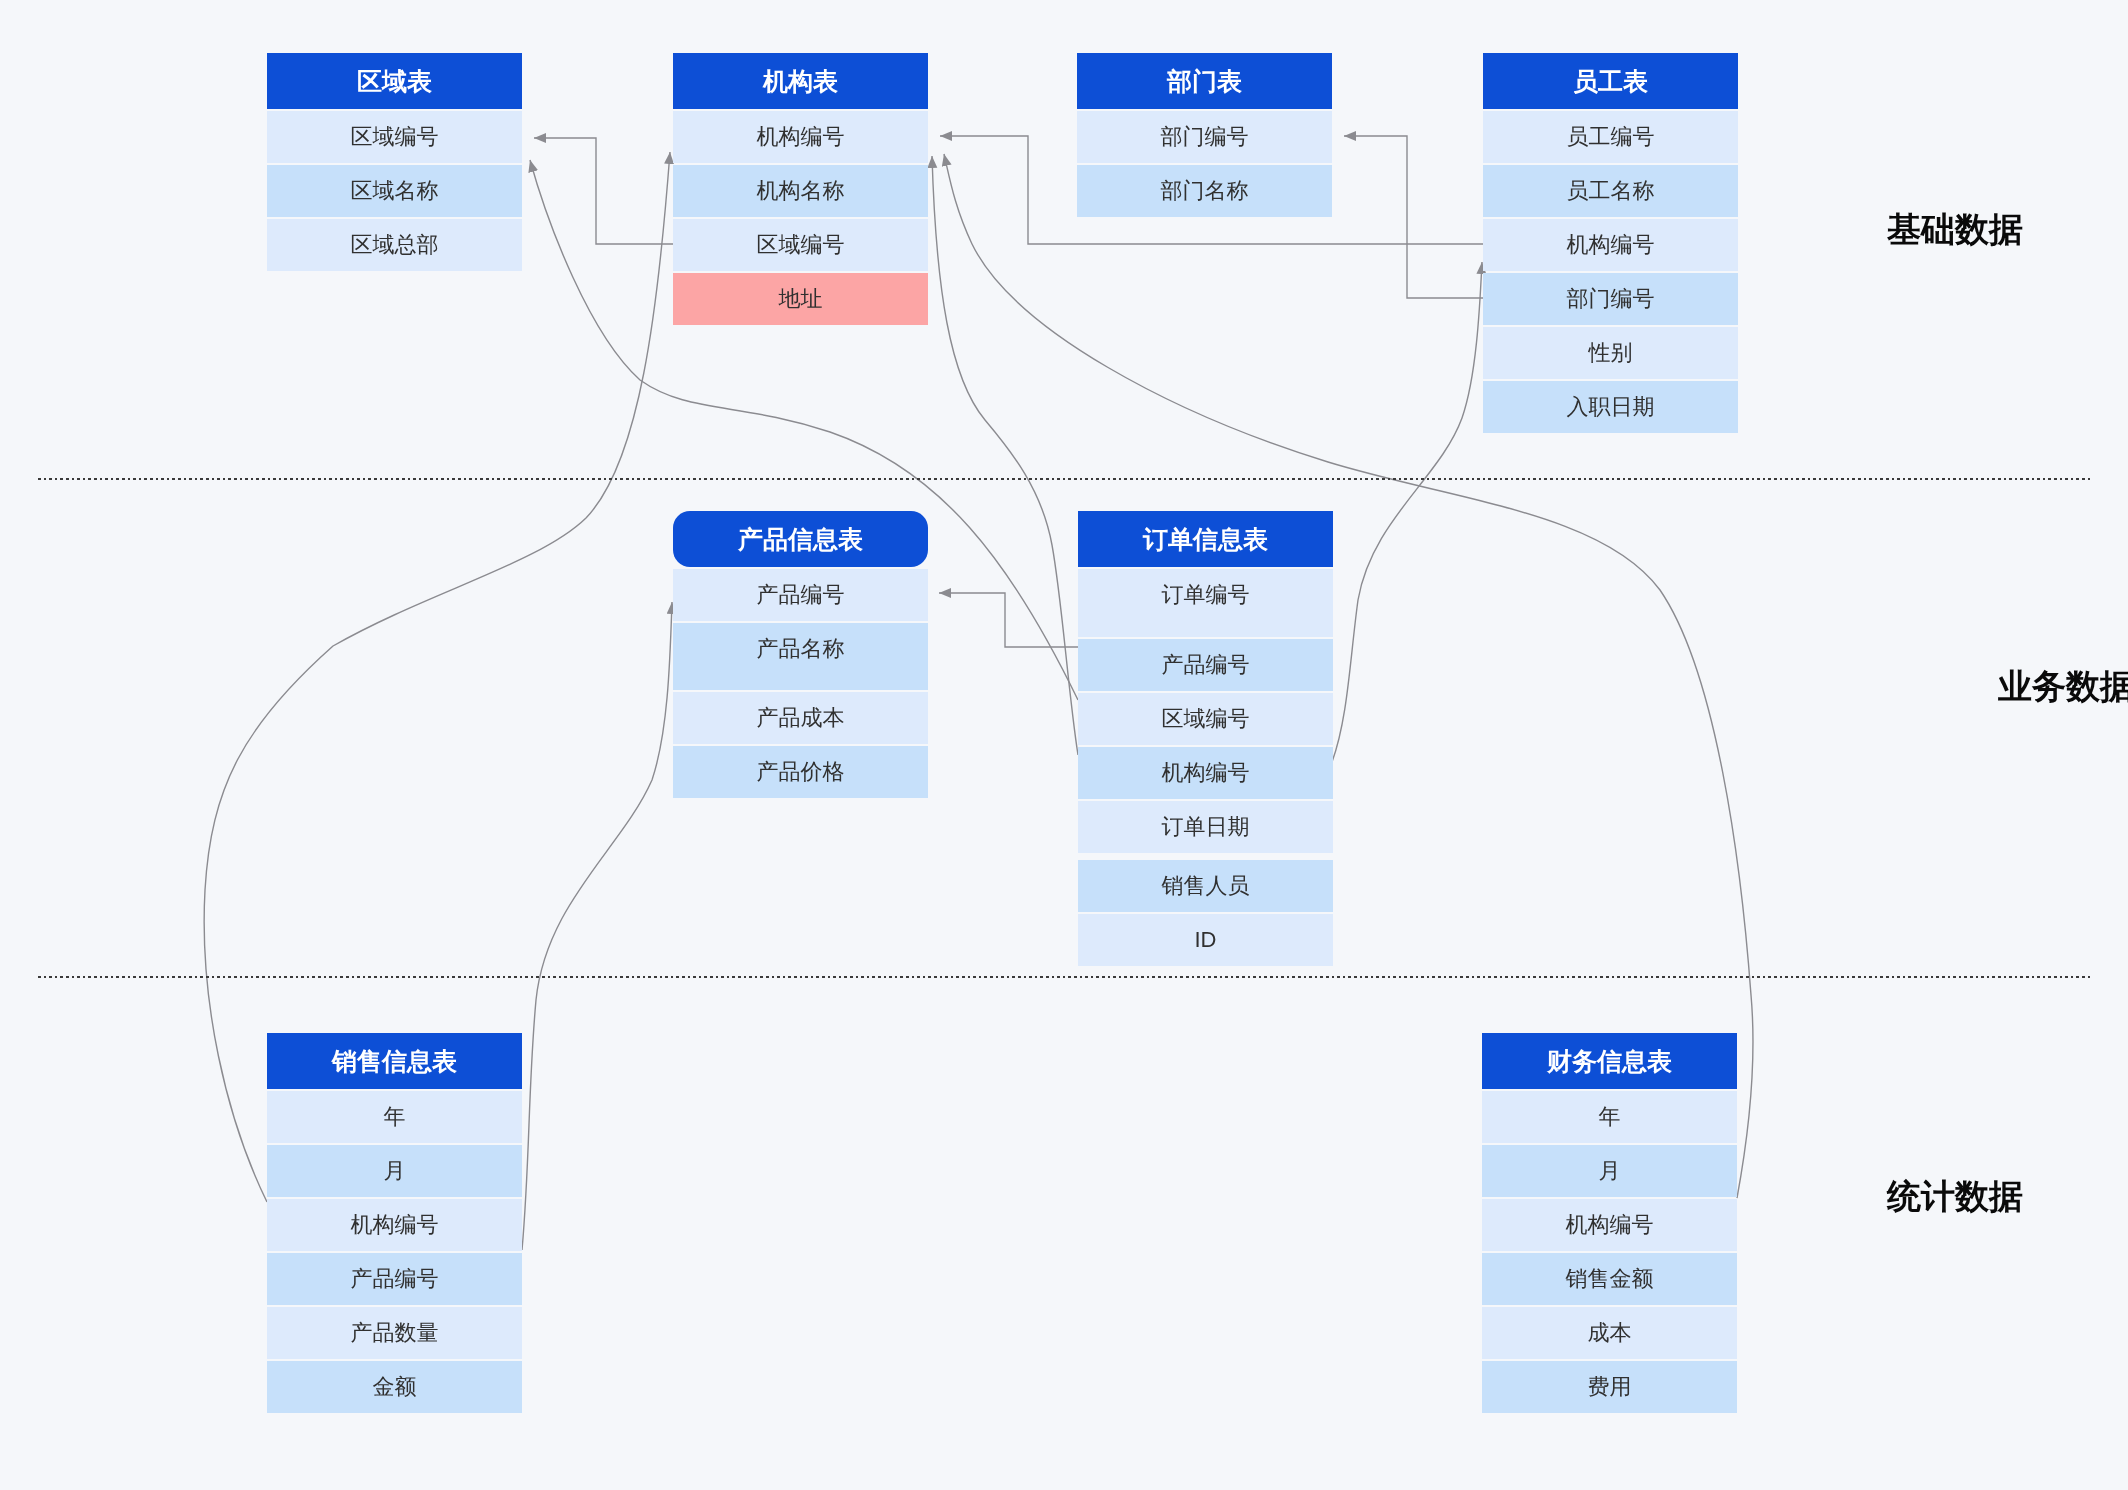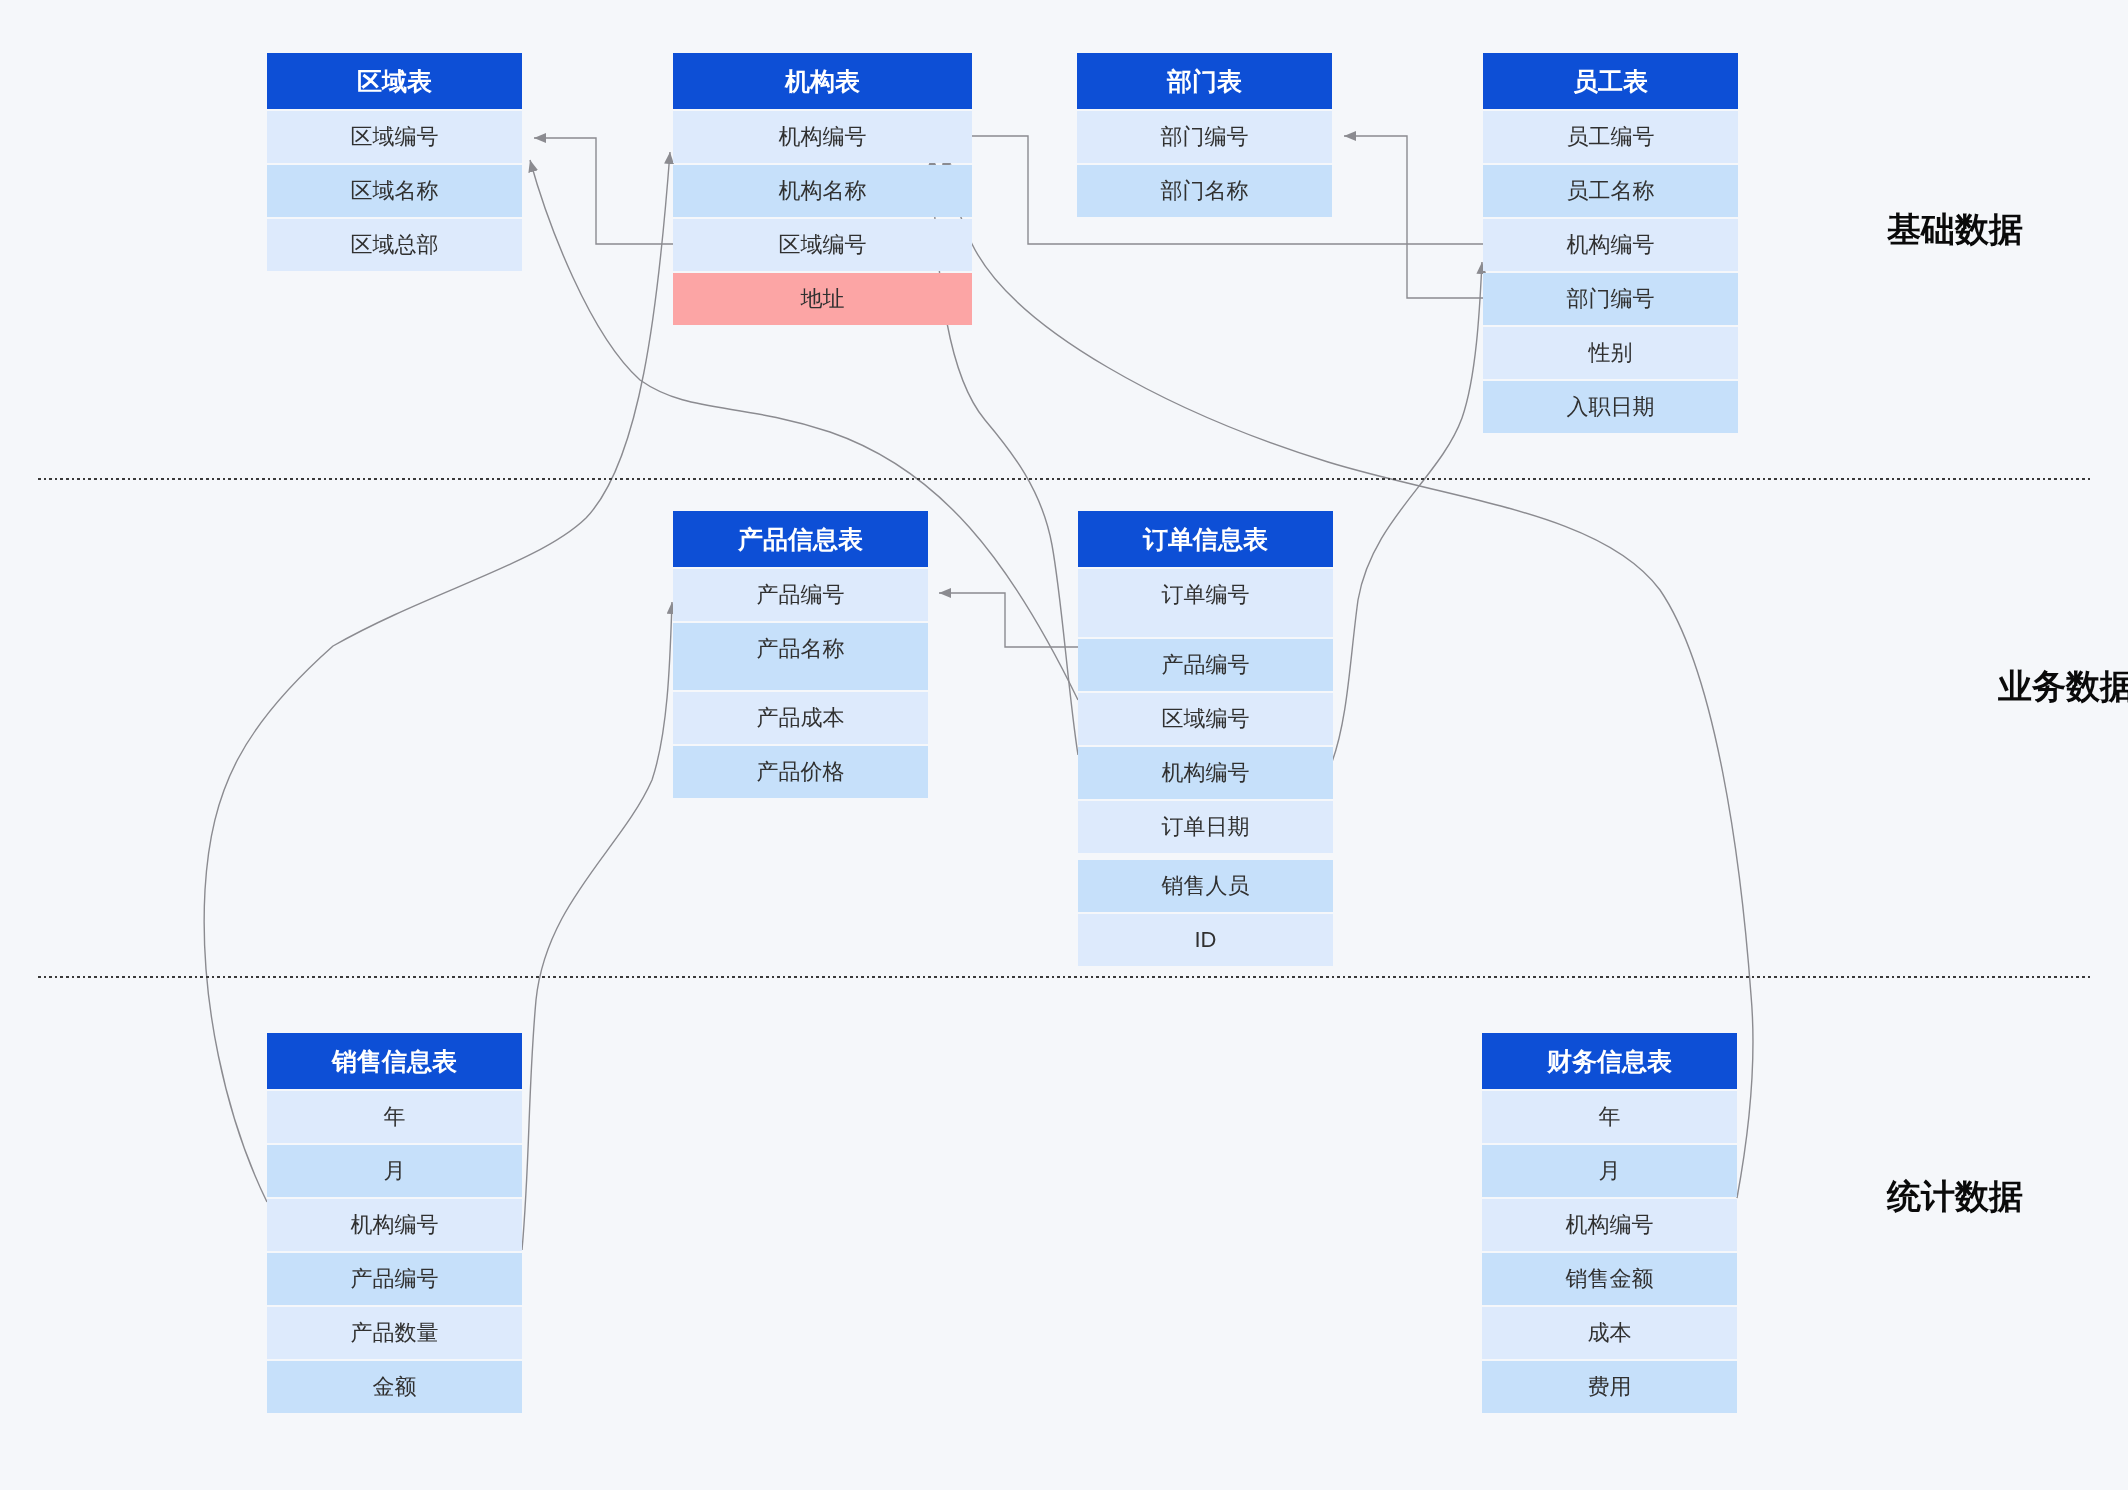--- a/index.html
+++ b/index.html
@@ -73,21 +73,21 @@
         <path d="M1737,1198 C1749,1133 1757,1063 1751,995 C1741,860 1716,672 1660,590 C1602,512 1452,500 1328,462 C1173,414 1014,330 972,244 C955,208 950,180 944,154" fill="none" stroke="#8b8b90" stroke-width="1.4" marker-end="url(#arrowhead)"></path>
       </g>
   </svg>
   <div id="tables-layer">
       <div class="er-table" style="left: 267px; top: 53px; width: 255px;">
         <div class="hdr" style="height: 56px; line-height: 56px; background: rgb(13, 79, 214); color: rgb(255, 255, 255);">区域表</div>
         <div class="row" style="height: 52px; line-height: 52px; margin-top: 2px; background: rgb(221, 234, 252); color: rgb(48, 48, 48);">区域编号</div>
         <div class="row" style="height: 52px; line-height: 52px; margin-top: 2px; background: rgb(198, 224, 250); color: rgb(48, 48, 48);">区域名称</div>
         <div class="row" style="height: 52px; line-height: 52px; margin-top: 2px; background: rgb(221, 234, 252); color: rgb(48, 48, 48);">区域总部</div>
       </div>
-      <div class="er-table" style="left: 673px; top: 53px; width: 299px;">
+      <div class="er-table" style="left: 673px; top: 53px; width: 255px;">
         <div class="hdr" style="height: 56px; line-height: 56px; background: rgb(13, 79, 214); color: rgb(255, 255, 255);">机构表</div>
         <div class="row" style="height: 52px; line-height: 52px; margin-top: 2px; background: rgb(221, 234, 252); color: rgb(48, 48, 48);">机构编号</div>
         <div class="row" style="height: 52px; line-height: 52px; margin-top: 2px; background: rgb(198, 224, 250); color: rgb(48, 48, 48);">机构名称</div>
         <div class="row" style="height: 52px; line-height: 52px; margin-top: 2px; background: rgb(221, 234, 252); color: rgb(48, 48, 48);">区域编号</div>
         <div class="row" style="height: 52px; line-height: 52px; margin-top: 2px; background: #fca5a5; color: rgb(48, 48, 48);">地址</div>
       </div>
       <div class="er-table" style="left: 1077px; top: 53px; width: 255px;">
         <div class="hdr" style="height: 56px; line-height: 56px; background: rgb(13, 79, 214); color: rgb(255, 255, 255);">部门表</div>
         <div class="row" style="height: 52px; line-height: 52px; margin-top: 2px; background: rgb(221, 234, 252); color: rgb(48, 48, 48);">部门编号</div>
         <div class="row" style="height: 52px; line-height: 52px; margin-top: 2px; background: rgb(198, 224, 250); color: rgb(48, 48, 48);">部门名称</div>
@@ -95,21 +95,21 @@
       <div class="er-table" style="left: 1483px; top: 53px; width: 255px;">
         <div class="hdr" style="height: 56px; line-height: 56px; background: rgb(13, 79, 214); color: rgb(255, 255, 255);">员工表</div>
         <div class="row" style="height: 52px; line-height: 52px; margin-top: 2px; background: rgb(221, 234, 252); color: rgb(48, 48, 48);">员工编号</div>
         <div class="row" style="height: 52px; line-height: 52px; margin-top: 2px; background: rgb(198, 224, 250); color: rgb(48, 48, 48);">员工名称</div>
         <div class="row" style="height: 52px; line-height: 52px; margin-top: 2px; background: rgb(221, 234, 252); color: rgb(48, 48, 48);">机构编号</div>
         <div class="row" style="height: 52px; line-height: 52px; margin-top: 2px; background: rgb(198, 224, 250); color: rgb(48, 48, 48);">部门编号</div>
         <div class="row" style="height: 52px; line-height: 52px; margin-top: 2px; background: rgb(221, 234, 252); color: rgb(48, 48, 48);">性别</div>
         <div class="row" style="height: 52px; line-height: 52px; margin-top: 2px; background: rgb(198, 224, 250); color: rgb(48, 48, 48);">入职日期</div>
       </div>
       <div class="er-table" style="left: 673px; top: 511px; width: 255px;">
-        <div class="hdr" style="height: 56px; line-height: 56px; background: rgb(13, 79, 214); color: rgb(255, 255, 255);">产品信息表</div>
+        <div class="hdr" style="height: 56px; line-height: 56px; background: rgb(13, 79, 214); color: rgb(255, 255, 255); border-radius: 17px;">产品信息表</div>
         <div class="row" style="height: 52px; line-height: 52px; margin-top: 2px; background: rgb(221, 234, 252); color: rgb(48, 48, 48);">产品编号</div>
         <div class="row" style="height: 67px; line-height: 52px; margin-top: 2px; background: rgb(198, 224, 250); color: rgb(48, 48, 48);">产品名称</div>
         <div class="row" style="height: 52px; line-height: 52px; margin-top: 2px; background: rgb(221, 234, 252); color: rgb(48, 48, 48);">产品成本</div>
         <div class="row" style="height: 52px; line-height: 52px; margin-top: 2px; background: rgb(198, 224, 250); color: rgb(48, 48, 48);">产品价格</div>
       </div>
       <div class="er-table" style="left: 1078px; top: 511px; width: 255px;">
         <div class="hdr" style="height: 56px; line-height: 56px; background: rgb(13, 79, 214); color: rgb(255, 255, 255);">订单信息表</div>
         <div class="row" style="height: 68px; line-height: 52px; margin-top: 2px; background: rgb(221, 234, 252); color: rgb(48, 48, 48);">订单编号</div>
         <div class="row" style="height: 52px; line-height: 52px; margin-top: 2px; background: rgb(198, 224, 250); color: rgb(48, 48, 48);">产品编号</div>
         <div class="row" style="height: 52px; line-height: 52px; margin-top: 2px; background: rgb(221, 234, 252); color: rgb(48, 48, 48);">区域编号</div>

